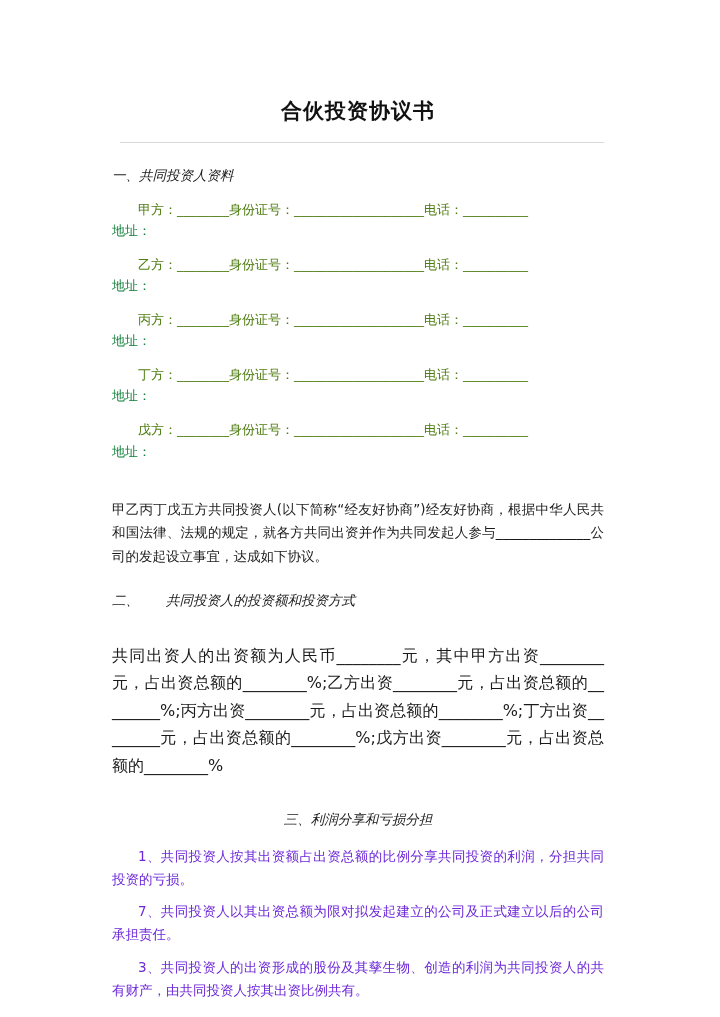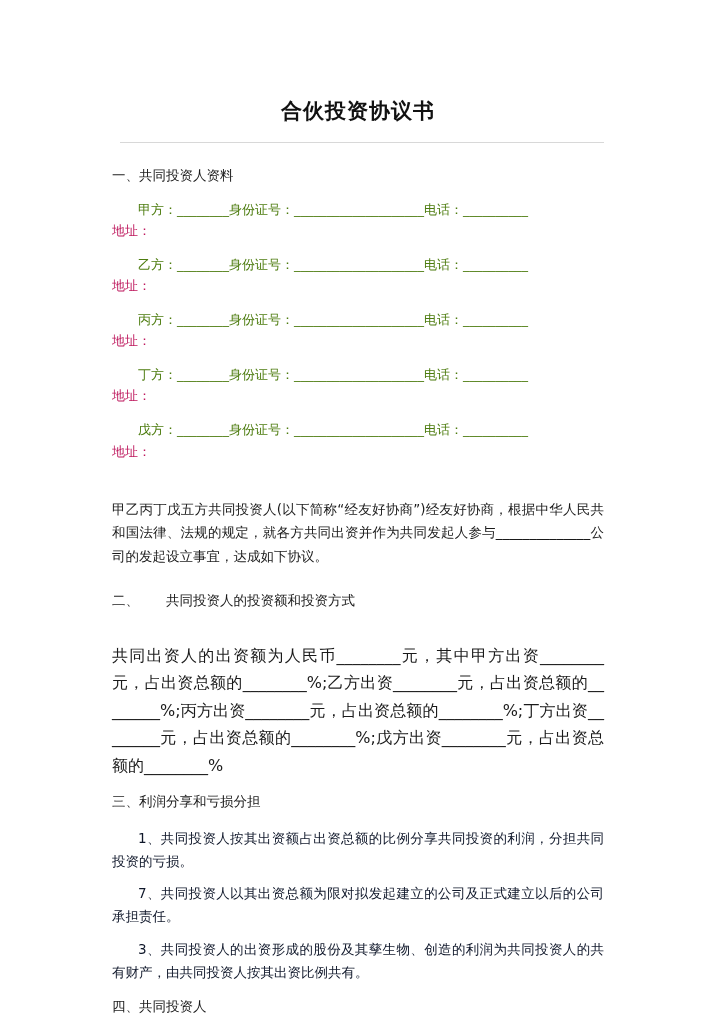--- a/index.html
+++ b/index.html
@@ -44,40 +44,42 @@
     margin: 14px 0 0 8px;
     width: 484px;
     height: 0;
   }
   .section-heading {
     font-size: 13.5px;
     line-height: 1.6;
     margin: 22px 0 0 0;
     color: #1a1a1a;
     white-space: pre;
+    font-style: italic;
   }
   .section-heading.tight {
-    margin-top: 12px;
+    margin-top: 30px;
+    text-align: center;
   }
   .party-block {
     margin-top: 13px;
   }
   .party-line {
     font-size: 13px;
     line-height: 1.62;
     margin: 0;
     white-space: pre-wrap;
     word-break: break-all;
     color: #4d7c0f;
   }
   .addr-line {
     font-size: 13px;
     line-height: 1.62;
     margin: 0;
-    color: #be185d;
+    color: #15803d;
   }
   .para {
     font-size: 13.5px;
     line-height: 1.74;
     margin: 0;
     color: #1a1a1a;
     text-align: justify;
     white-space: pre-wrap;
     word-break: break-all;
   }
@@ -86,21 +88,21 @@
   }
   .para.invest {
     margin-top: 30px;
     font-size: 16px;
     line-height: 1.72;
   }
   .numbered {
     font-size: 13.5px;
     line-height: 1.72;
     margin: 9px 0 0 0;
-    color: #0f172a;
+    color: #6d28d9;
     text-indent: 26px;
     text-align: justify;
     white-space: pre-wrap;
     word-break: break-all;
   }
   .numbered.first {
     margin-top: 14px;
   }
 </style>
 </head>

